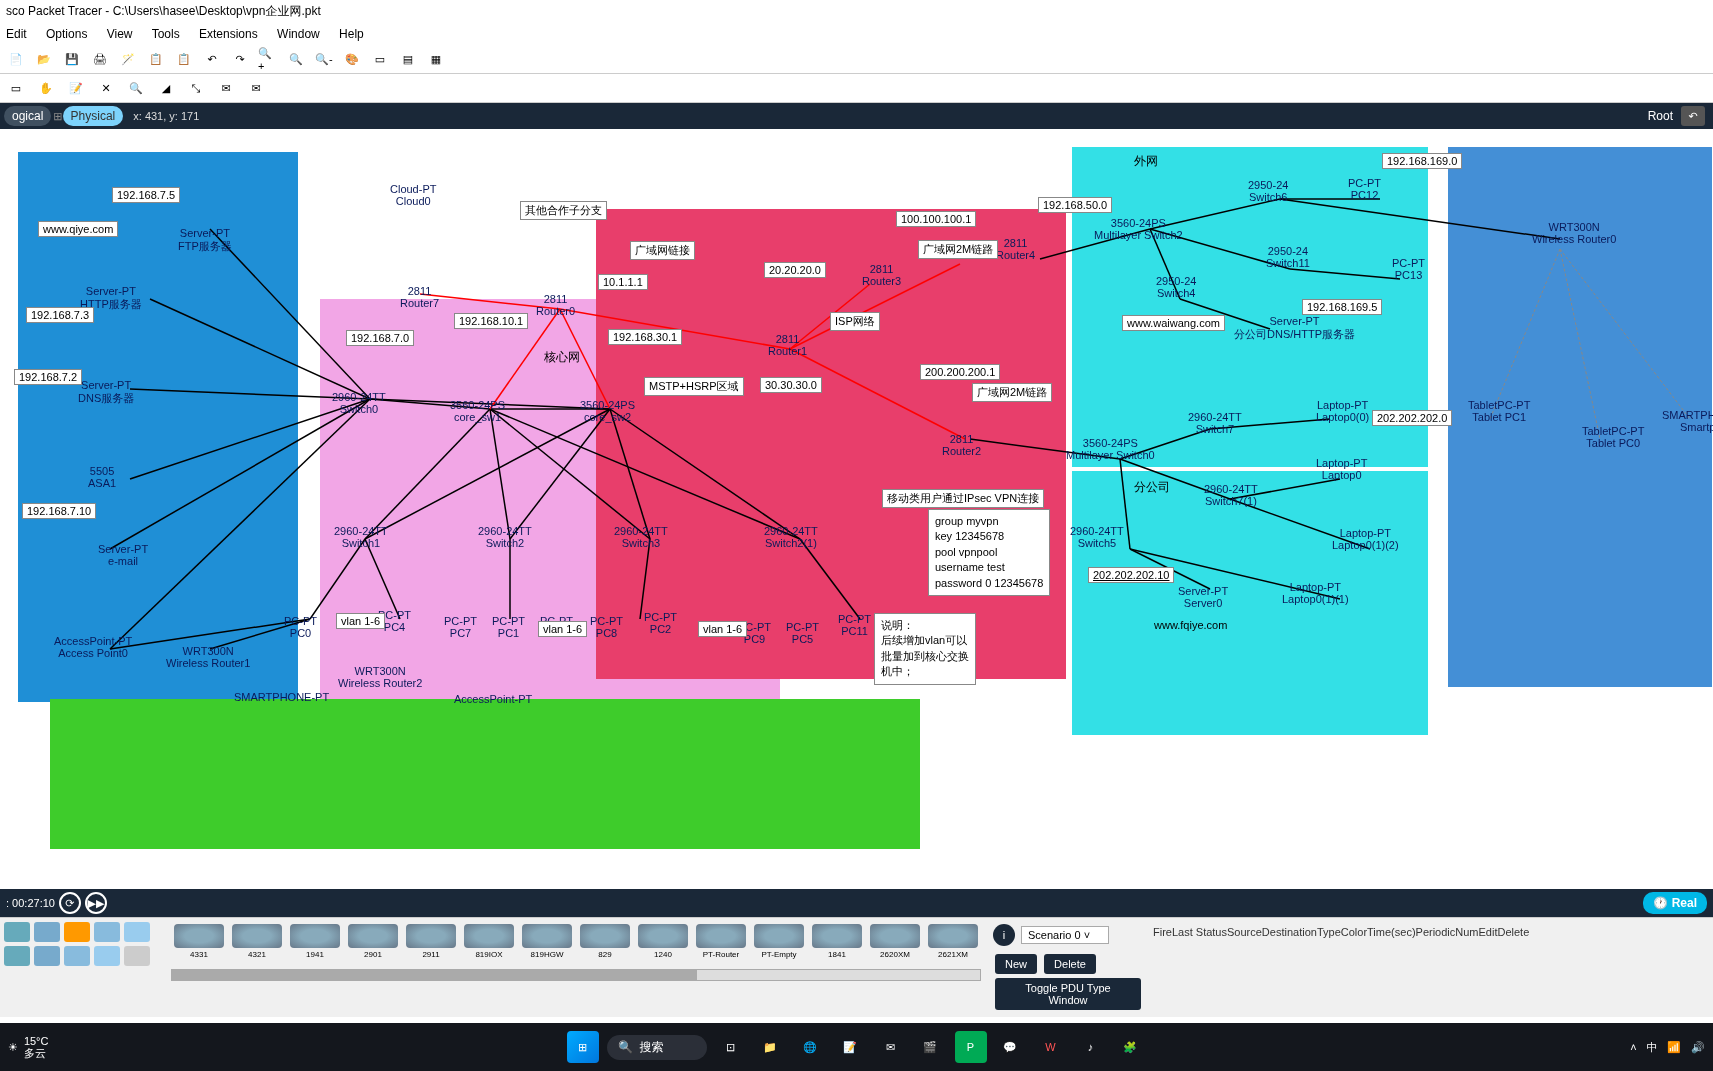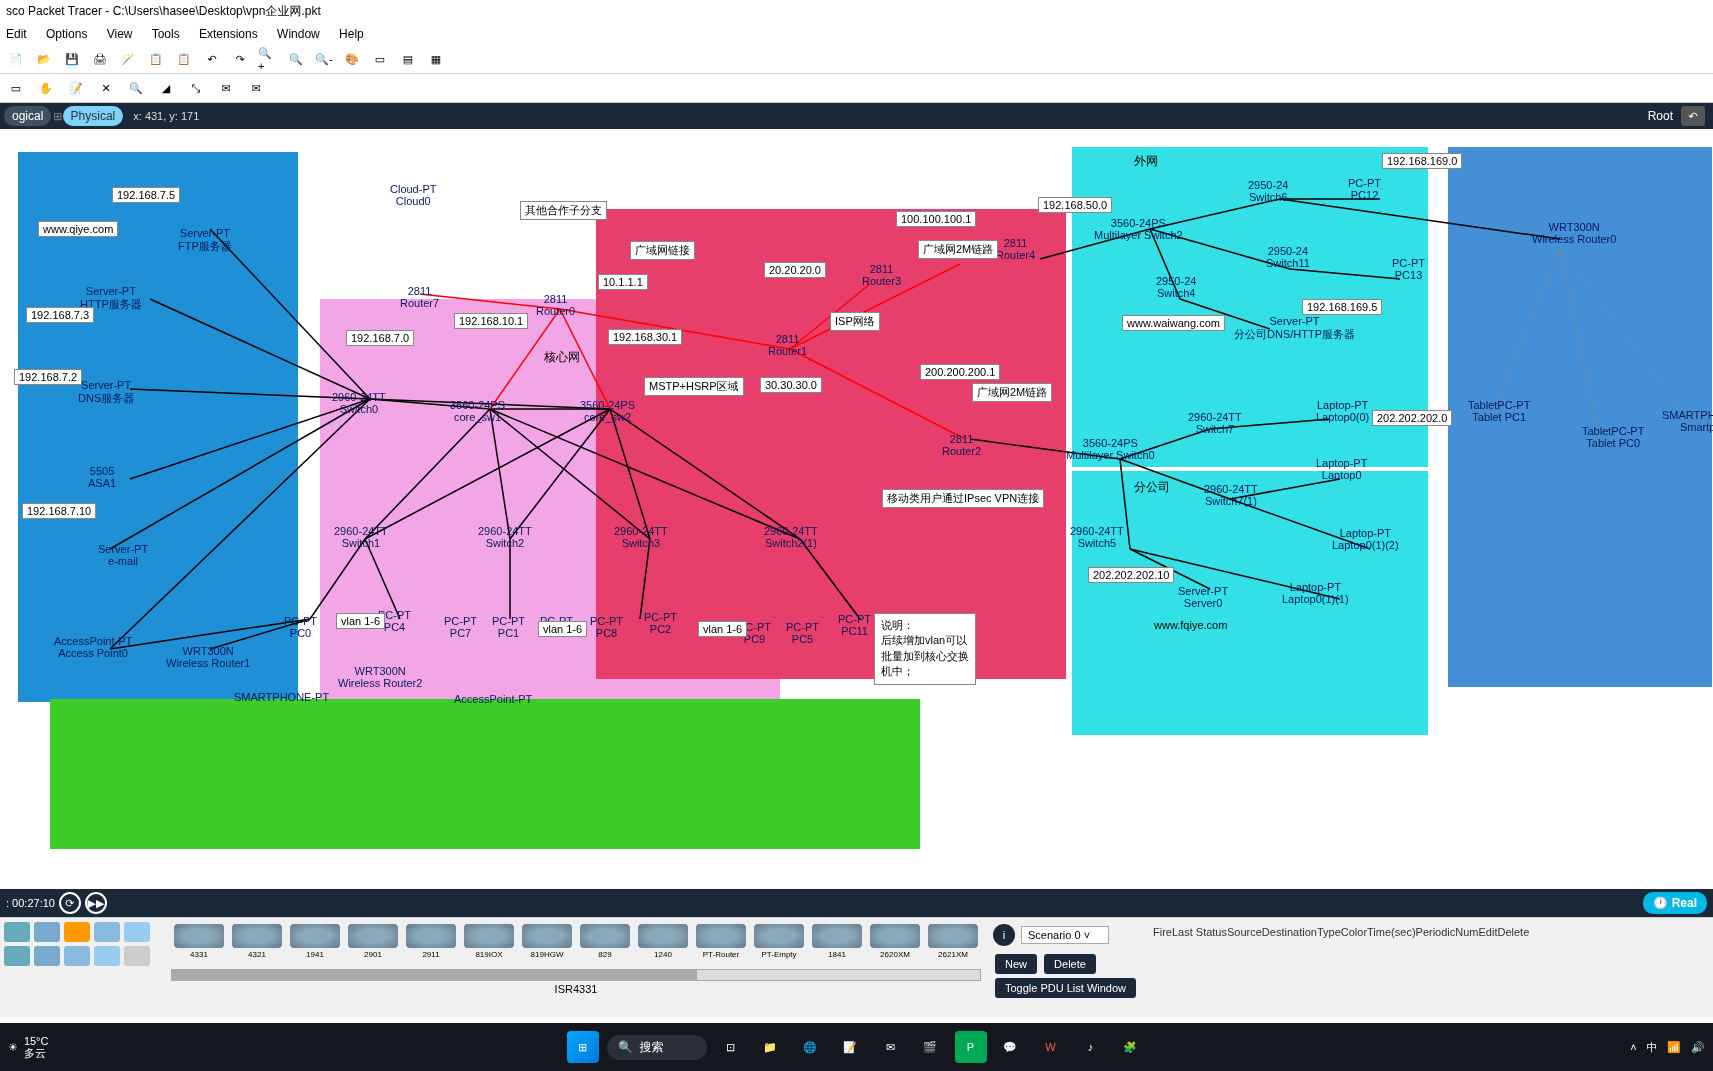--- a/index.html
+++ b/index.html
@@ -203,25 +203,30 @@
   <div class="lbl" style="left:920px; top:235px;">200.200.200.1</div>
   <div class="lbl" style="left:972px; top:254px;">广域网2M链路</div>
   <div class="lbl" style="left:644px; top:248px;">MSTP+HSRP区域</div>
   <div class="lbl" style="left:760px; top:248px;">30.30.30.0</div>
   <div class="lbl" style="left:882px; top:360px;">移动类用户通过IPsec VPN连接</div>
   <div class="lbl" style="left:1038px; top:68px;">192.168.50.0</div>
   <div class="lbl" style="left:1382px; top:24px;">192.168.169.0</div>
   <div class="lbl" style="left:1302px; top:170px;">192.168.169.5</div>
   <div class="lbl" style="left:1122px; top:186px;">www.waiwang.com</div>
   <div class="lbl" style="left:1372px; top:281px;">202.202.202.0</div>
-  <div class="lbl" style="left:1088px; top:438px;">202.202.202.10</div>
+  <div class="lbl" style="left:1088px; top:438px;text-decoration:underline;">202.202.202.10</div>
   <div class="lbl" style="left:336px; top:484px;">vlan 1-6</div>
   <div class="lbl" style="left:538px; top:492px;">vlan 1-6</div>
   <div class="lbl" style="left:698px; top:492px;">vlan 1-6</div>
 
+  <div class="note" style="left:928px; top:380px; white-space:pre;">group myvpn
+key 12345678
+pool vpnpool
+username test
+password 0 12345678</div>
   <div class="note" style="left:874px; top:484px; white-space:pre;">说明：
 后续增加vlan可以
 批量加到核心交换
 机中；</div>
 
   <div class="dev-lbl" style="left:178px; top:98px; white-space:pre;">Server-PT
 FTP服务器</div>
   <div class="dev-lbl" style="left:80px; top:156px; white-space:pre;">Server-PT
 HTTP服务器</div>
   <div class="dev-lbl" style="left:78px; top:250px; white-space:pre;">Server-PT
@@ -363,31 +368,30 @@
         <div class="model-item"><div class="mi-img"></div>1240</div>
         <div class="model-item"><div class="mi-img"></div>PT-Router</div>
         <div class="model-item"><div class="mi-img"></div>PT-Empty</div>
         <div class="model-item"><div class="mi-img"></div>1841</div>
         <div class="model-item"><div class="mi-img"></div>2620XM</div>
         <div class="model-item"><div class="mi-img"></div>2621XM</div>
       </div>
     <div class="scroll">
         <div class="scroll-thumb" style="left:0;width:65%;"></div>
       </div>
-    <div class="sel-label">ISR4331</div>
   </div>
   <div class="sim-panel">
     <div class="sim-controls">
       <div class="scenario-row">
         <span class="scen-circle">i</span>
         <span class="scen-select"><span>Scenario 0</span> ˅</span>
       </div>
       <button class="sim-btn">New</button>
       <button class="sim-btn">Delete</button><br>
-      <button class="sim-btn">Toggle PDU List Window</button>
+      <button class="sim-btn">Toggle PDU Type Window</button>
     </div>
     <div class="pdu-area">
       <div class="pdu-header" id="pdu-header">
           <span>Fire</span>
           <span>Last Status</span>
           <span>Source</span>
           <span>Destination</span>
           <span>Type</span>
           <span>Color</span>
           <span>Time(sec)</span>

